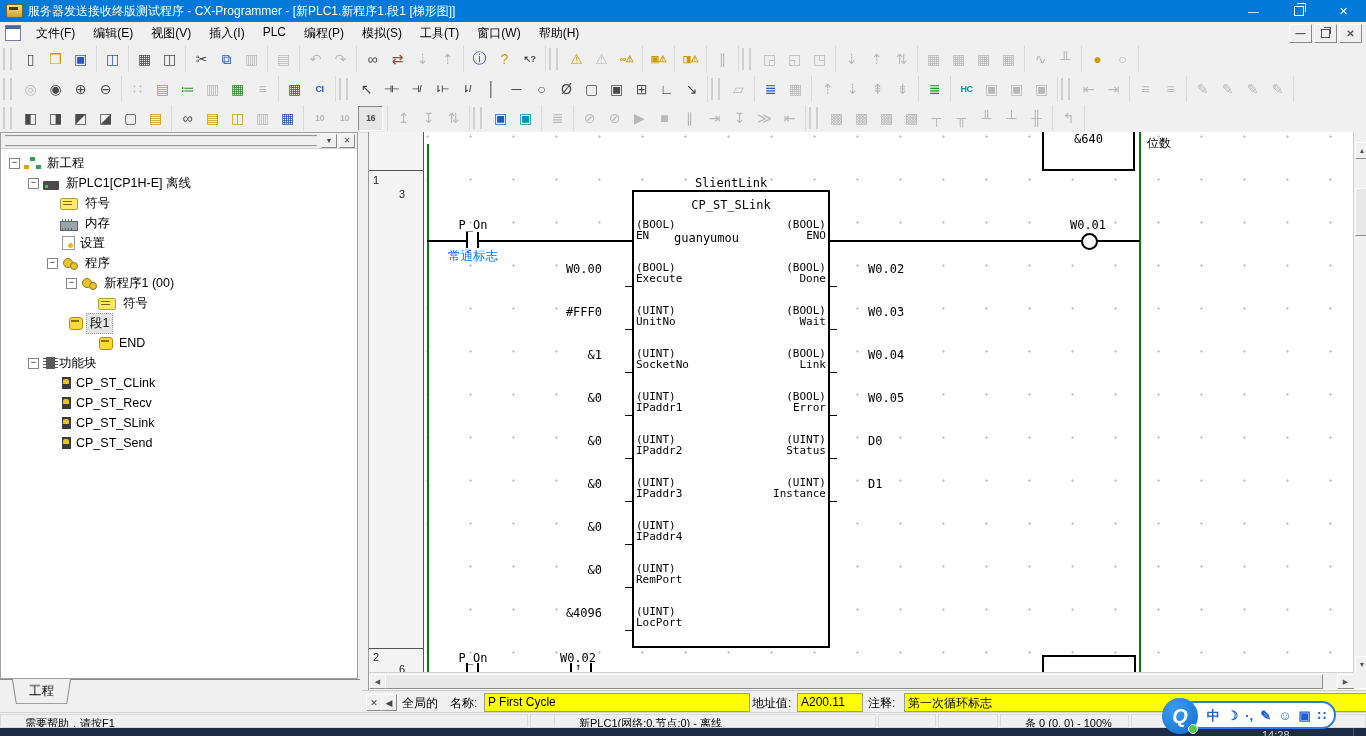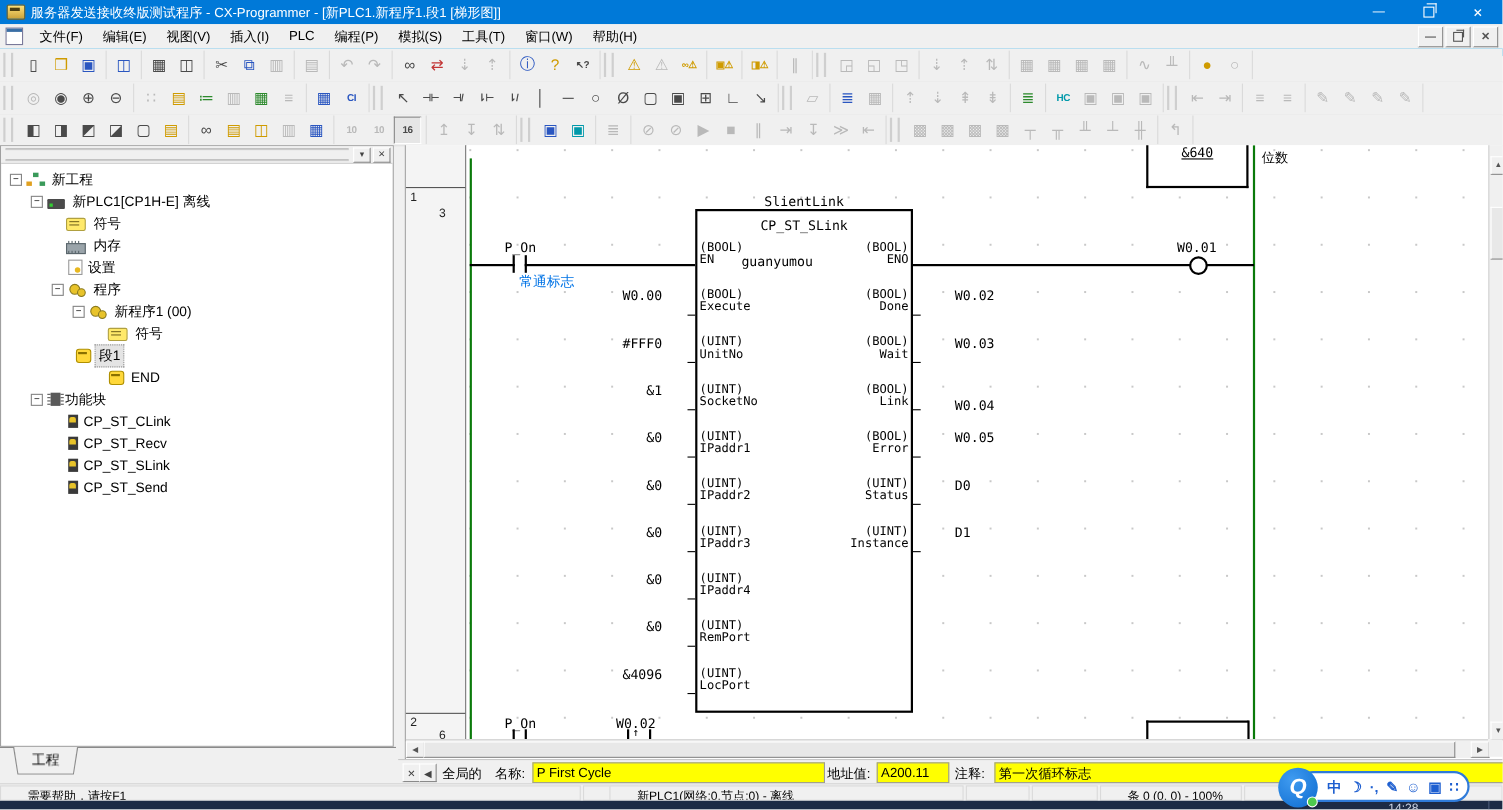--- a/index.html
+++ b/index.html
@@ -86,21 +86,21 @@
   .wire{position:absolute;height:1.5px;background:#000;}
   .vline{position:absolute;width:1.5px;background:#000;}
   .cbar{position:absolute;width:2px;height:16px;background:#000;top:100px;}
   .cgap{position:absolute;width:9px;height:6px;background:#fff;top:106px;}
   .mono{font-family:"DejaVu Sans Mono",monospace;font-size:12px;white-space:pre;}
   .lbl{position:absolute;font-family:"DejaVu Sans Mono",monospace;font-size:12px;white-space:nowrap;}
   .fbbox{position:absolute;left:208px;top:58px;width:198px;height:458px;border:2px solid #000;background:#fff;box-sizing:border-box;}
   .param{position:absolute;font-family:"DejaVu Sans Mono",monospace;font-size:11px;line-height:11px;white-space:pre;}
   .stub{position:absolute;width:7px;height:1px;background:#000;}
   .coil{position:absolute;width:13px;height:13px;border:2px solid #000;border-radius:50%;background:#fff;}
-  .comment-blue{color:#0073e6;font-size:12.5px;margin-left:24px;}
+  .comment-blue{color:#0073e6;font-size:12.5px;}
   
   .vscroll{position:absolute;left:984px;top:0;width:14px;height:540px;background:#f0f0f0;border-left:1px solid #d0d0d0;}
   .hscroll{position:absolute;left:0;top:540px;width:984px;height:16px;background:#f0f0f0;border-top:1px solid #d0d0d0;}
   .sbtn{position:absolute;border:1px solid;border-color:#fff #8a8a8a #8a8a8a #fff;background:#f0f0f0;color:#555;
         display:flex;align-items:center;justify-content:center;font-size:7px;}
   .sthumb{position:absolute;border:1px solid;border-color:#fff #8a8a8a #8a8a8a #fff;background:#e8e8e8;}
   .scorner{position:absolute;left:984px;top:540px;width:14px;height:16px;background:#f0f0f0;}
   
   .refbar{left:362px;top:690px;width:1004px;height:22px;background:#f0f0f0;border-top:1px solid #c8c8c8;}
   .rbtn{position:absolute;top:3px;width:14px;height:15px;display:flex;align-items:center;justify-content:center;
@@ -478,21 +478,21 @@
       <div class="rungno" style="left:4px;top:519px;">2</div>
       <div class="rungno" style="left:30px;top:531px;">6</div>
     </div>
 
     <div class="canvas" id="canvas">
 
       <div class="bus" style="left:3px;top:12px;height:528px;"></div>
       <div class="bus" style="left:715px;top:0;height:540px;"></div>
 
       <div style="position:absolute;left:618px;top:-2px;width:93px;height:41px;border:2px solid #000;border-top:none;box-sizing:border-box;background:#fff;">
-        <div class="mono" style="text-align:center;margin-top:2px;text-decoration:underline;">&amp;640</div>
+        <div class="mono" style="text-align:center;margin-top:2px;">&amp;640</div>
       </div>
       <div class="lbl" style="left:723px;top:3px;font-family:'Liberation Sans',sans-serif;">位数</div>
 
       <div class="wire" style="left:3px;top:108px;width:205px;"></div>
       <div class="wire" style="left:406px;top:108px;width:310px;"></div>
 
       <div class="cgap" style="left:44px;"></div>
       <div class="cbar" style="left:42px;"></div>
       <div class="cbar" style="left:53px;"></div>
       <div class="lbl" style="left:26px;top:86px;width:46px;text-align:center;">P_On</div>
@@ -561,21 +561,21 @@
 Done</div>
         <div class="stub" style="top: 154px; left: 406px;"></div>
         <div class="lbl" style="top: 130px; left: 444px; width: 100px; text-align: left;">W0.02</div>
         <div class="param" style="top: 173px; left: 295px; width: 107px; text-align: right;">(BOOL)
 Wait</div>
         <div class="stub" style="top: 197px; left: 406px;"></div>
         <div class="lbl" style="top: 173px; left: 444px; width: 100px; text-align: left;">W0.03</div>
         <div class="param" style="top: 216px; left: 295px; width: 107px; text-align: right;">(BOOL)
 Link</div>
         <div class="stub" style="top: 240px; left: 406px;"></div>
-        <div class="lbl" style="top: 216px; left: 444px; width: 100px; text-align: left; margin-top: 14px;">W0.04</div>
+        <div class="lbl" style="top: 216px; left: 444px; width: 100px; text-align: left;">W0.04</div>
         <div class="param" style="top: 259px; left: 295px; width: 107px; text-align: right;">(BOOL)
 Error</div>
         <div class="stub" style="top: 283px; left: 406px;"></div>
         <div class="lbl" style="top: 259px; left: 444px; width: 100px; text-align: left;">W0.05</div>
         <div class="param" style="top: 302px; left: 295px; width: 107px; text-align: right;">(UINT)
 Status</div>
         <div class="stub" style="top: 326px; left: 406px;"></div>
         <div class="lbl" style="top: 302px; left: 444px; width: 100px; text-align: left;">D0</div>
         <div class="param" style="top: 345px; left: 295px; width: 107px; text-align: right;">(UINT)
 Instance</div>

